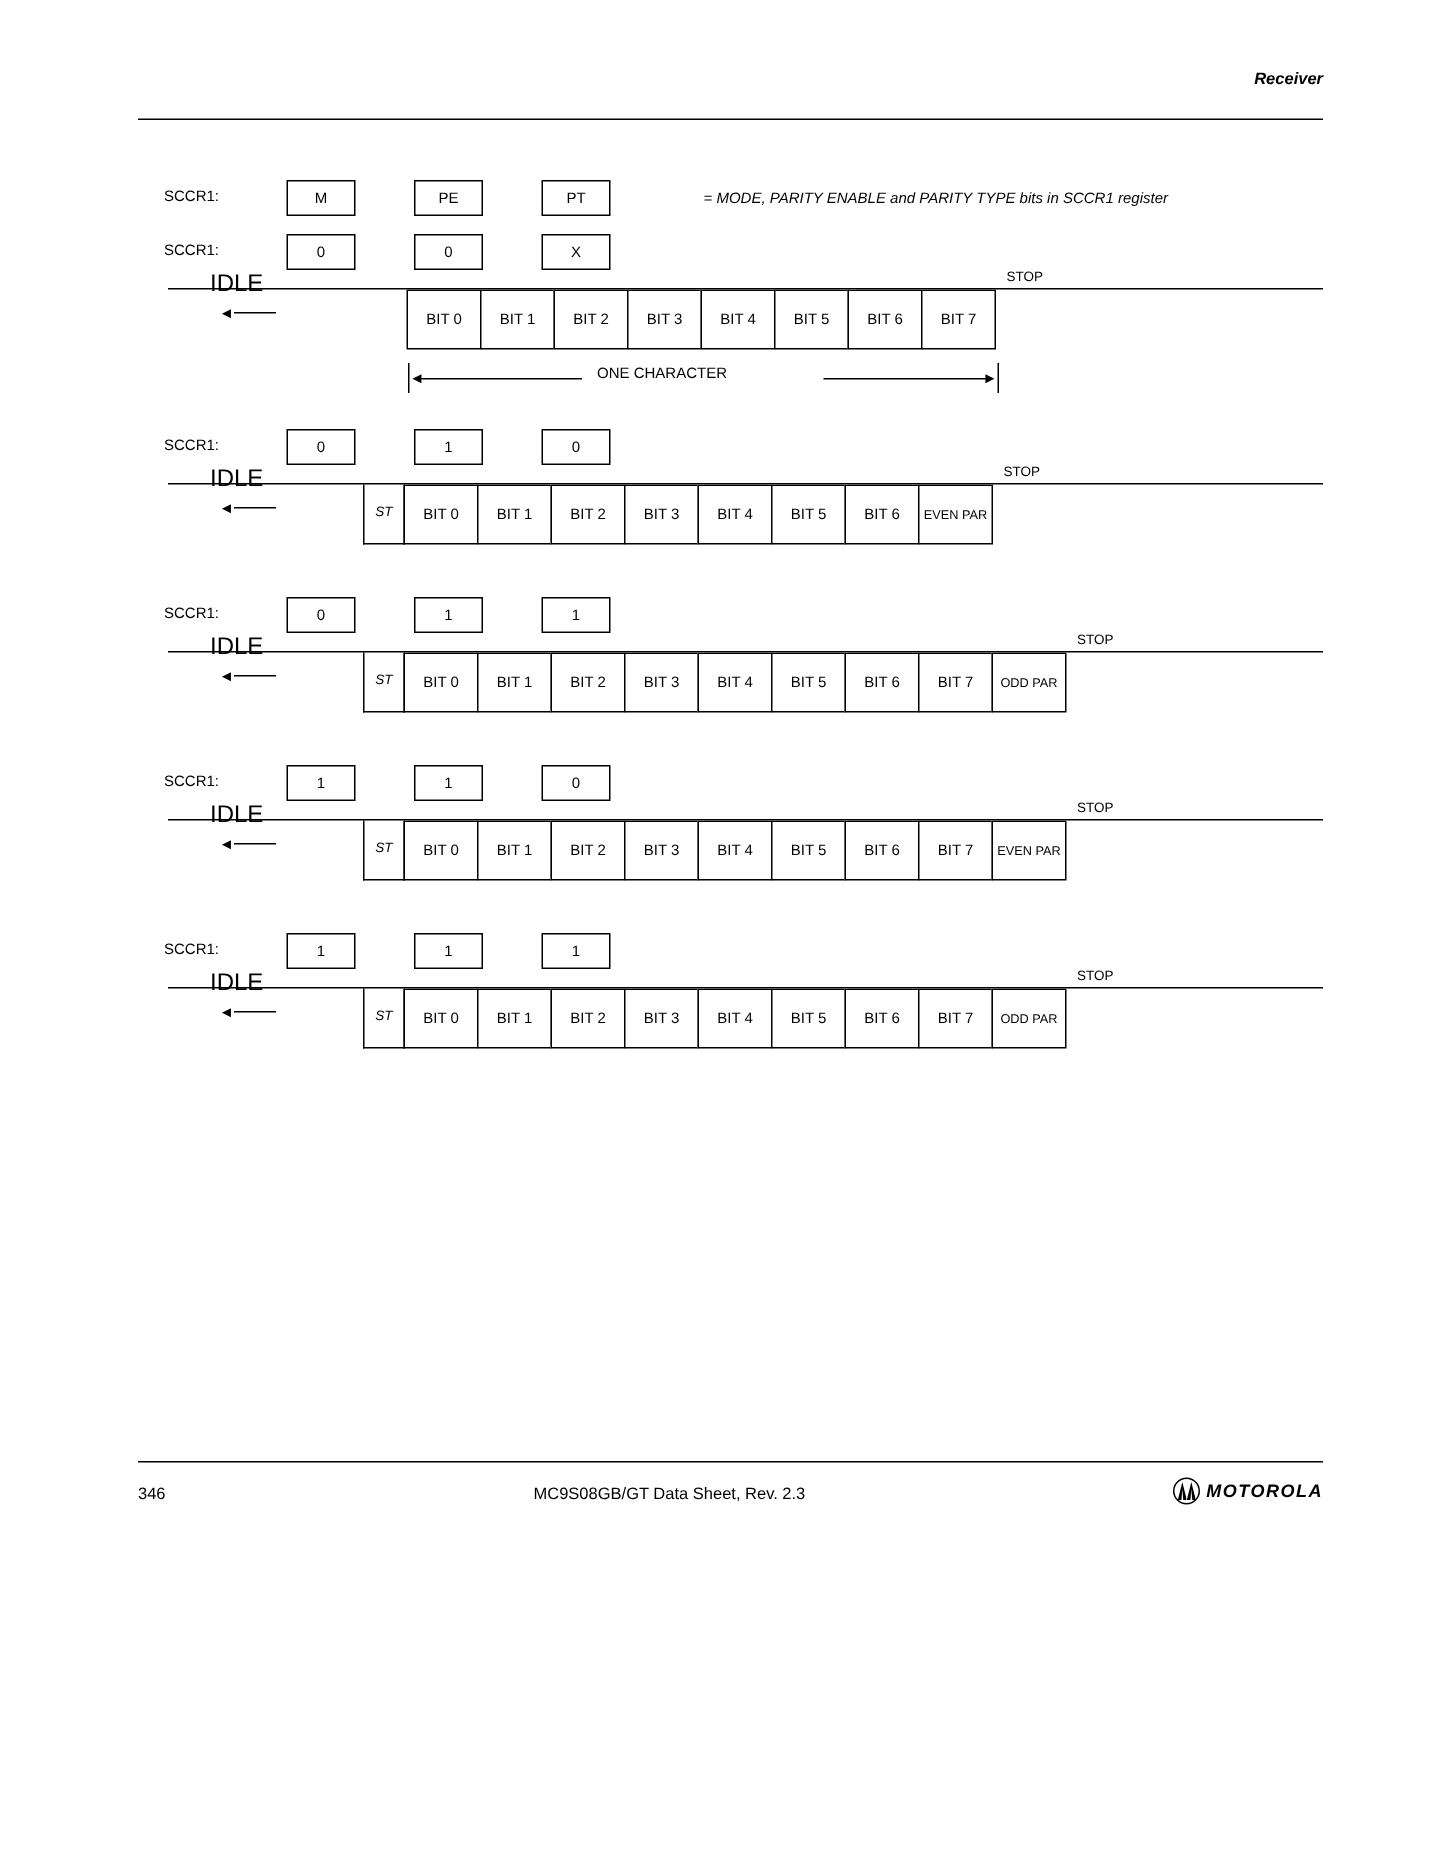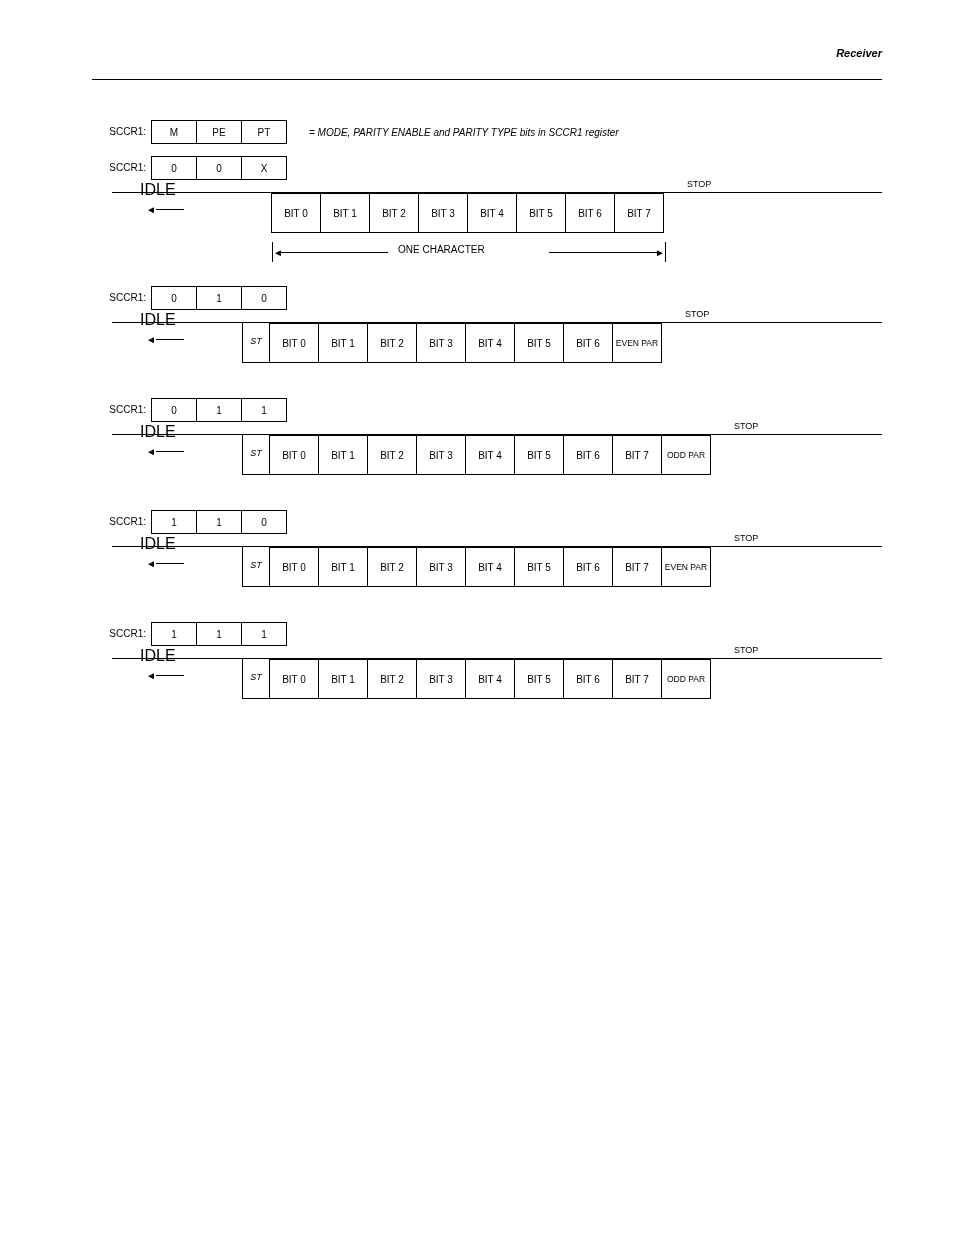--- a/index.html
+++ b/index.html
@@ -32,20 +32,21 @@
     padding: 40px 0 20px 20px;
   }
   .frame {
     margin-bottom: 24px;
   }
   .reg-row {
     display: flex;
     align-items: center;
     margin-left: 40px;
     margin-bottom: 12px;
+    gap: 40px;
   }
   .reg-label {
     font-size: 10px;
     width: 0;
     position: relative;
   }
   .reg-label span {
     position: absolute;
     right: 6px;
     top: -6px;
@@ -129,21 +130,20 @@
     align-items: center;
     justify-content: center;
     font-size: 10px;
     background: #fff;
   }
   .bit-box.small-text { font-size: 8.5px; line-height:9px; text-align:center; }
   .stop-label {
     position: absolute;
     font-size: 9px;
     top: -14px;
-    margin-left: 16px;
   }
 
   .char-arrow {
     position: relative;
     height: 16px;
     margin-left: 160px;
     margin-top: 2px;
   }
   .char-arrow-line {
     position: absolute;
@@ -385,13 +385,25 @@
             <div class="bit-box" style="width: 50px;">BIT 6</div>
             <div class="bit-box" style="width: 50px;">BIT 7</div>
             <div class="bit-box small-text" style="width: 50px;">ODD PAR</div>
             <div class="stop-label" style="left: 476px;">STOP</div>
           </div>
         </div>
       </div>
     </div>
 
 
+  <div class="footer">
+    <div class="foot-left">346</div>
+    <div class="foot-center">MC9S08GB/GT Data Sheet, Rev. 2.3</div>
+    <div class="foot-right">
+      <span class="moto-logo">
+        <span class="moto-circle">
+            <span class="moto-m"></span>
+          </span>
+        <span class="moto-text">MOTOROLA</span>
+      </span>
+    </div>
+  </div>
 </div>
 
 </body></html>

